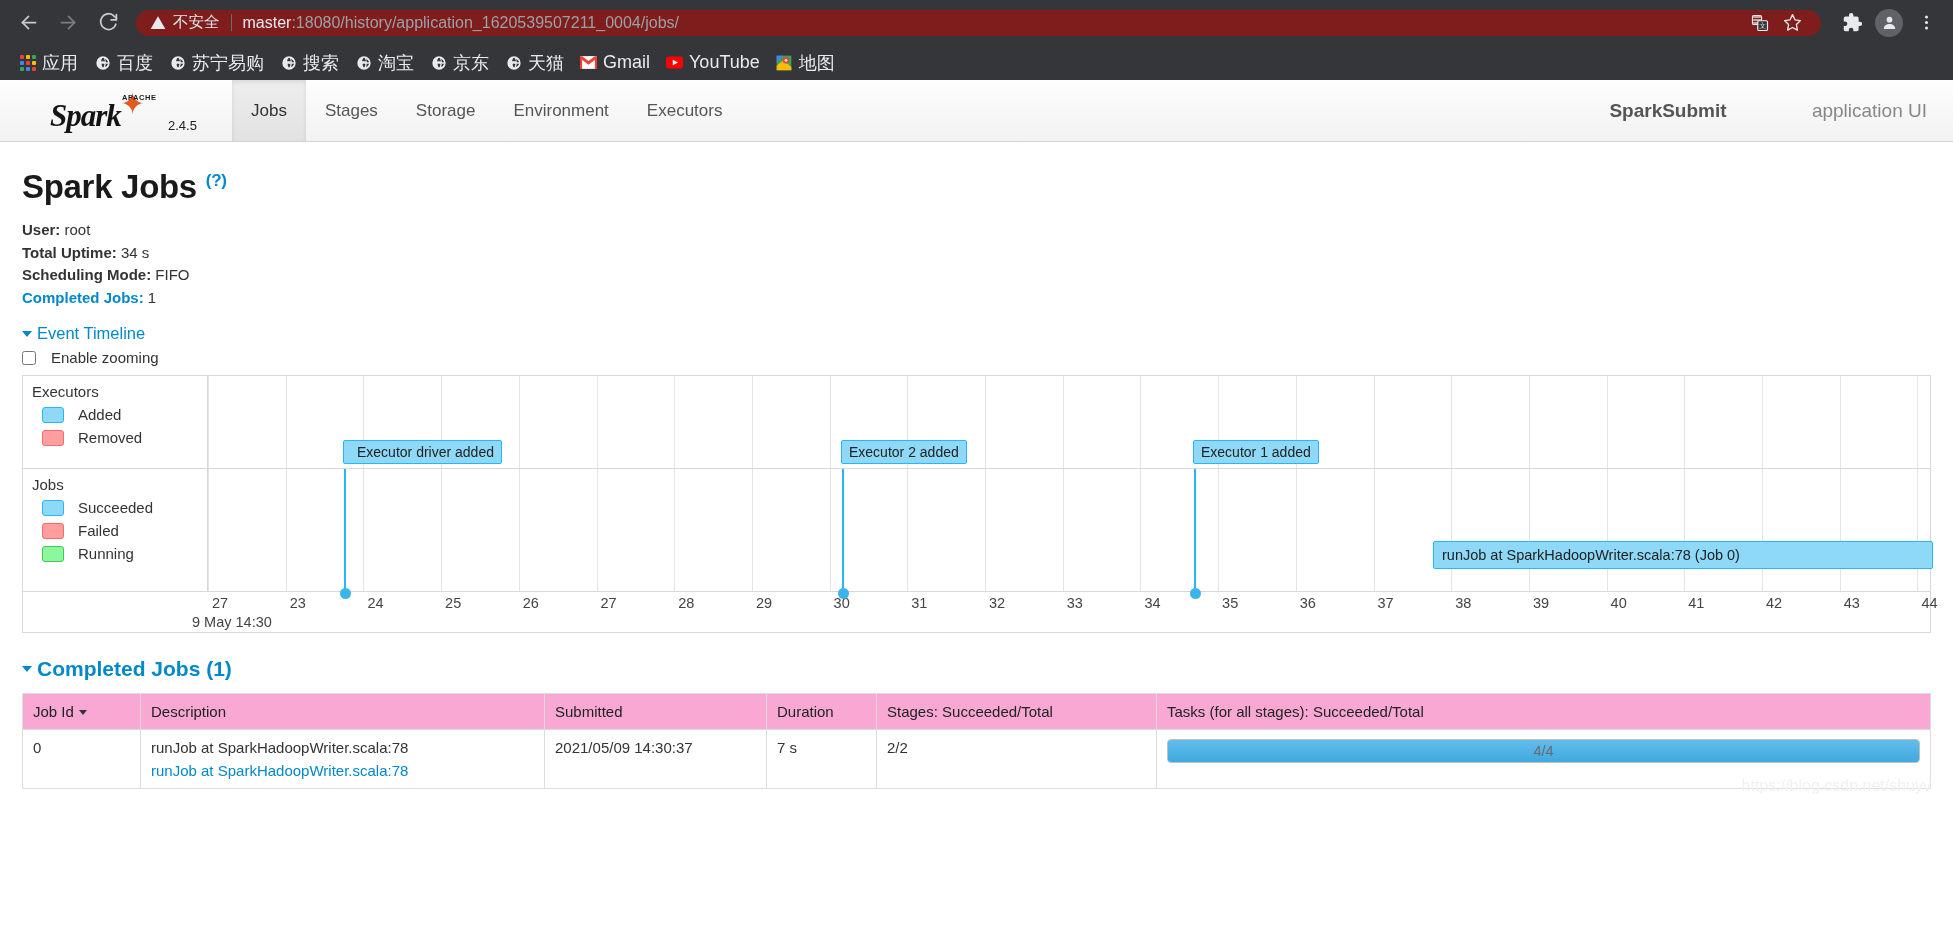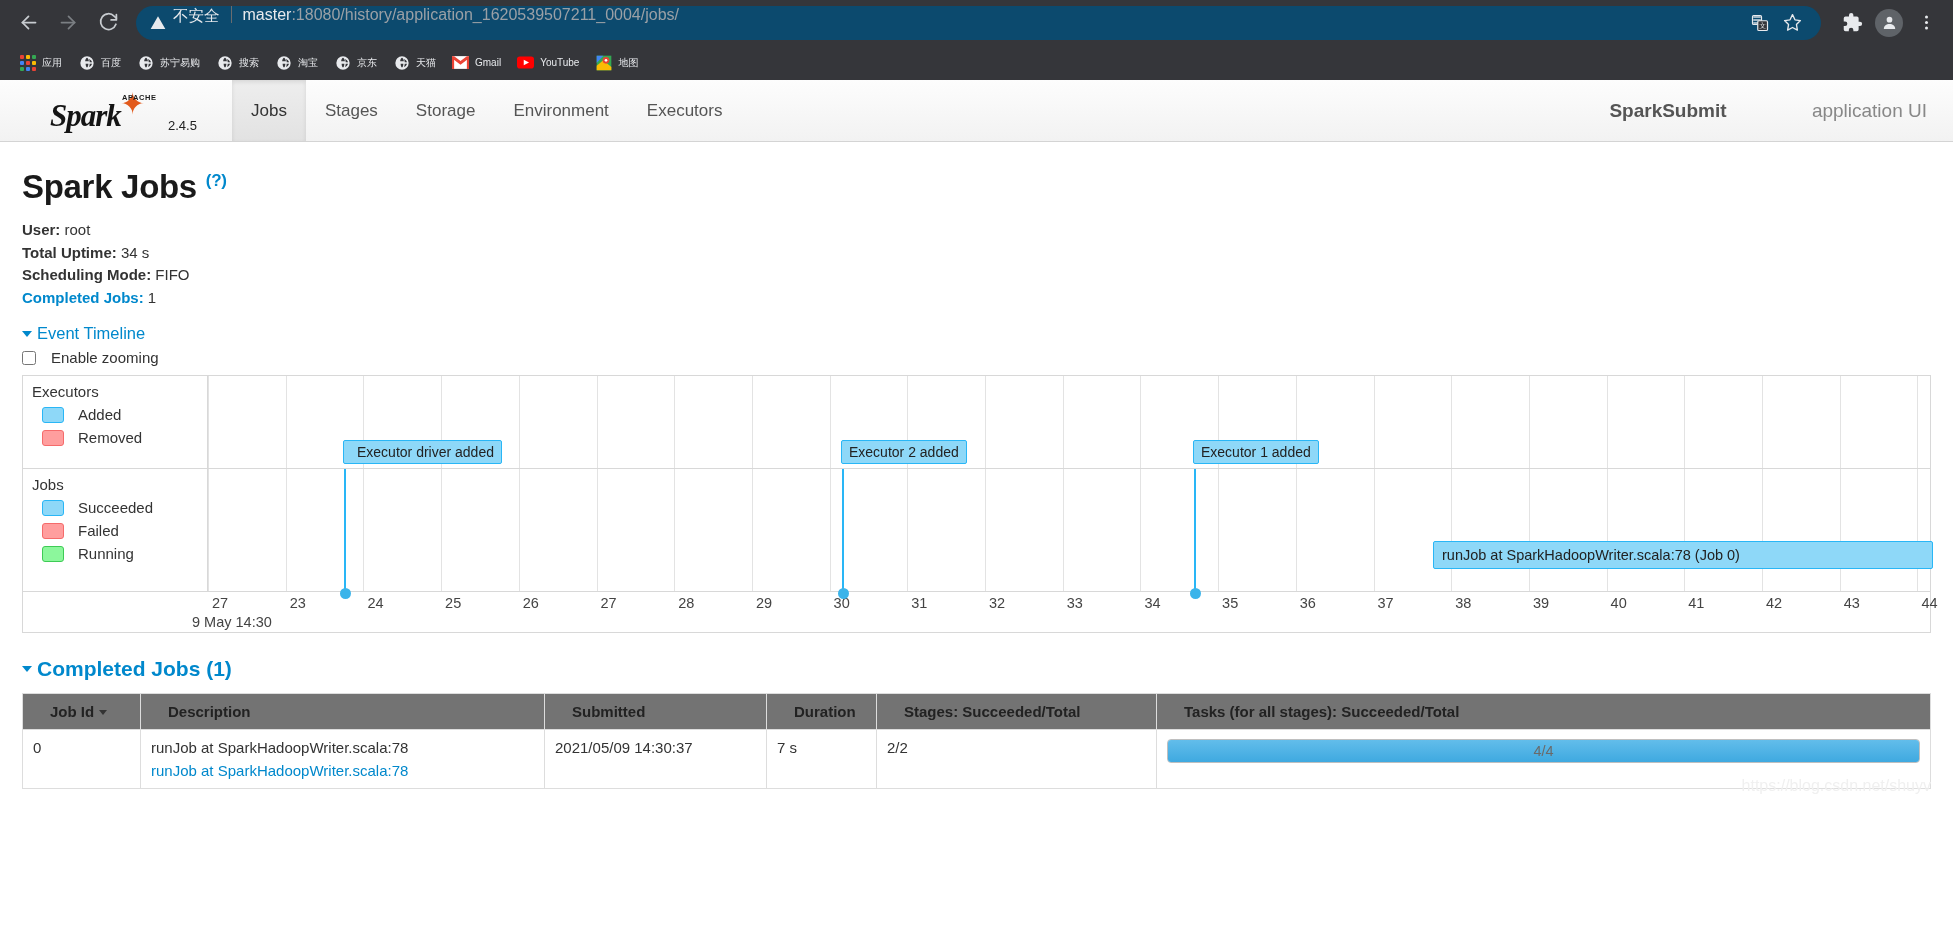--- a/index.html
+++ b/index.html
@@ -17,22 +17,22 @@
   .toolbar { height:45px; display:flex; align-items:center; padding:0 10px; }
   .nav-btn {
     width:36px; height:36px; border-radius:50%;
     display:flex; align-items:center; justify-content:center;
     color:#c8ccd0; flex:none; margin-right:4px;
   }
   .nav-btn.disabled { color:#7b7f83; }
   .nav-btn svg { display:block; }
 
   .omnibox {
-    flex:1; height:34px; background:#0c4a6e; border-radius:17px;
-    display:flex; padding:0 14px; margin:0 8px 0 6px;
+    flex:1; height:26px; background:#7f1d1d; border-radius:17px;
+    display:flex; align-items:center; padding:0 14px; margin:0 8px 0 6px;
     min-width:0;
   }
   .warn-ico { color:#e8eaed; margin-right:7px; display:flex; align-items:center; }
   .not-secure { color:#e8eaed; font-size:15.5px; white-space:nowrap; }
   .url-sep {
     width:1px; height:17px; background:#6a6c6f; margin:0 11px;
     flex:none;
   }
   .url-text { font-size:16px; color:#9aa0a6; white-space:nowrap; overflow:hidden; }
   .url-host { color:#e8eaed; }
@@ -52,21 +52,21 @@
   }
 
   
   .bookmarks {
     height:35px; display:flex; align-items:center; padding:0 12px;
     background:#35363a; gap:0px;
   }
   .bm {
     display:flex; align-items:center; gap:6px;
     padding:3px 9px 3px 7px; border-radius:4px;
-    color:#e8eaed; font-size:10px; white-space:nowrap;
+    color:#e8eaed; font-size:18px; white-space:nowrap;
   }
   .bm-ico { width:17px; height:17px; flex:none; display:flex; align-items:center; justify-content:center; }
   .apps-grid { display:grid; grid-template-columns:repeat(3,4px); grid-template-rows:repeat(3,4px); gap:2px; }
   .apps-grid i { display:block; width:4px; height:4px; border-radius:1px; }
 
   
   .page { background:#fff; width:100%; position:relative; }
 
   .navbar {
     height:62px; display:flex; align-items:stretch;
@@ -193,23 +193,23 @@
     display:inline-block; width:0; height:0; vertical-align:middle;
     border-left:5px solid transparent; border-right:5px solid transparent;
     border-top:6px solid #0088cc; margin-right:5px; margin-bottom:3px;
   }
 
   table.jobs {
     width:100%; border-collapse:collapse; border:1px solid #ddd;
     table-layout:fixed;
   }
   table.jobs th {
-    text-align:left; font-size:15px; font-weight:bold; color:#222;
-    padding:9px 27px; border-right:1px solid #ddd; border-bottom:1px solid #ddd;
-    background:#737373; white-space:nowrap;
+    text-align:left; font-size:15px; font-weight:normal; color:#222;
+    padding:9px 10px; border-right:1px solid #ddd; border-bottom:1px solid #ddd;
+    background:#f9a8d4; white-space:nowrap;
   }
   table.jobs td {
     font-size:15px; color:#333; padding:9px 10px;
     border-right:1px solid #ddd; vertical-align:top;
   }
   table.jobs th:last-child, table.jobs td:last-child { border-right:none; }
   .sort-caret {
     display:inline-block; width:0; height:0; margin-left:5px; vertical-align:middle;
     border-left:4px solid transparent; border-right:4px solid transparent;
     border-top:5px solid #333; margin-bottom:2px;

